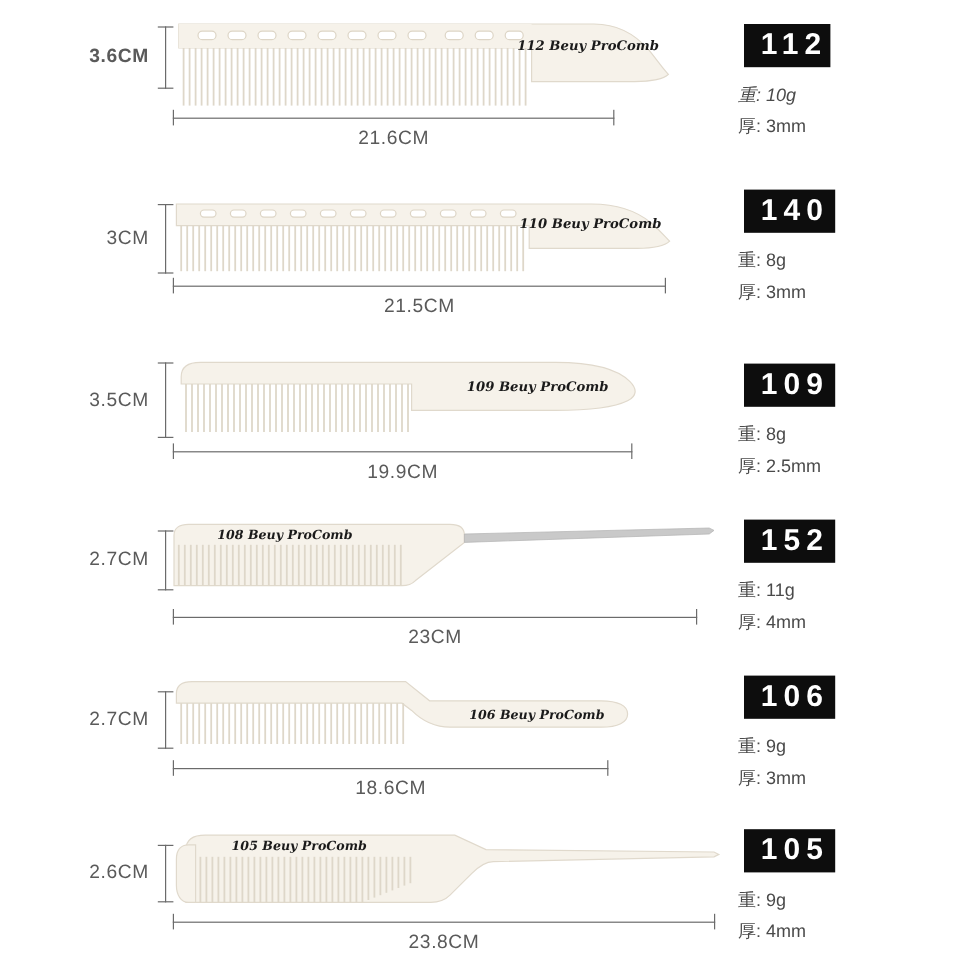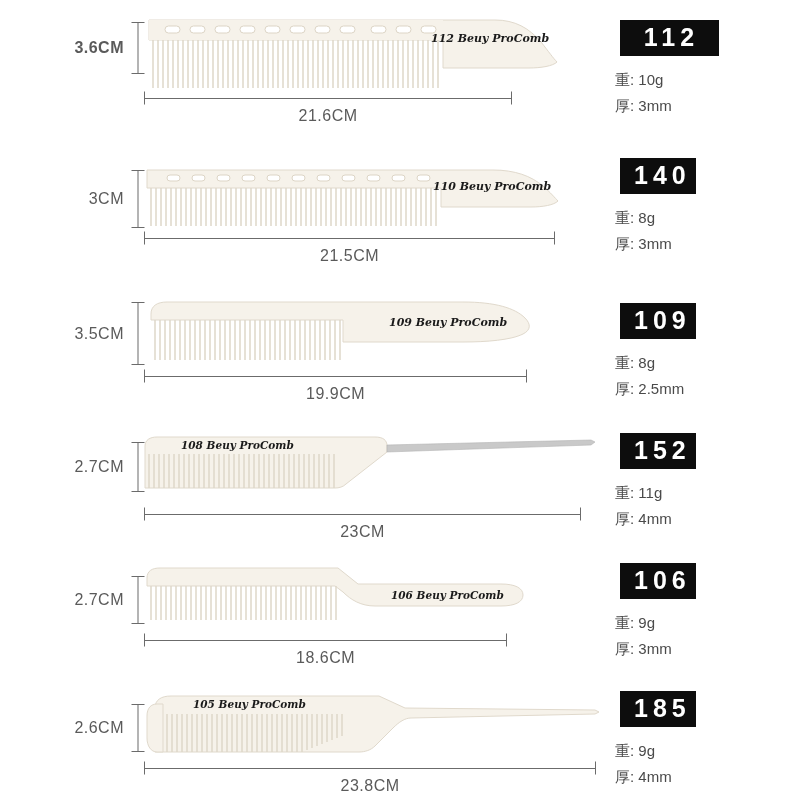--- a/index.html
+++ b/index.html
@@ -180,22 +180,22 @@
       <span class="vlabel">3.6CM</span>
     </div>
 
     <div class="hdim" style="left:144px;top:92px;width:368px;">
       <div class="hline"></div>
         <div class="hcap l"></div>
         <div class="hcap r"></div>
       <span class="hlabel">21.6CM</span>
     </div>
 
-    <div class="badge" style="left:620px;top:20px;width:99px;">112</div>
-    <div class="spec" style="left:615px;top:72px;">
+    <div class="badge" style="left:620px;top:20px;width:72px;">112</div>
+    <div class="spec" style="left:615px;top:72px;font-style:italic;">
       <span>重:</span>
       <span>10g</span>
     </div>
     <div class="spec" style="left:615px;top:98px;">
       <span>厚:</span>
       <span>3mm</span>
     </div>
   </div>
 
   <div class="row" style="top:0;">
@@ -578,21 +578,21 @@
       <span class="vlabel">2.6CM</span>
     </div>
 
     <div class="hdim" style="left:144px;top:762px;width:452px;">
       <div class="hline"></div>
         <div class="hcap l"></div>
         <div class="hcap r"></div>
       <span class="hlabel">23.8CM</span>
     </div>
 
-    <div class="badge" style="left:620px;top:691px;width:76px;">185</div>
+    <div class="badge" style="left:620px;top:691px;width:76px;">105</div>
     <div class="spec" style="left:615px;top:743px;">
       <span>重:</span>
       <span>9g</span>
     </div>
     <div class="spec" style="left:615px;top:769px;">
       <span>厚:</span>
       <span>4mm</span>
     </div>
   </div>
 

